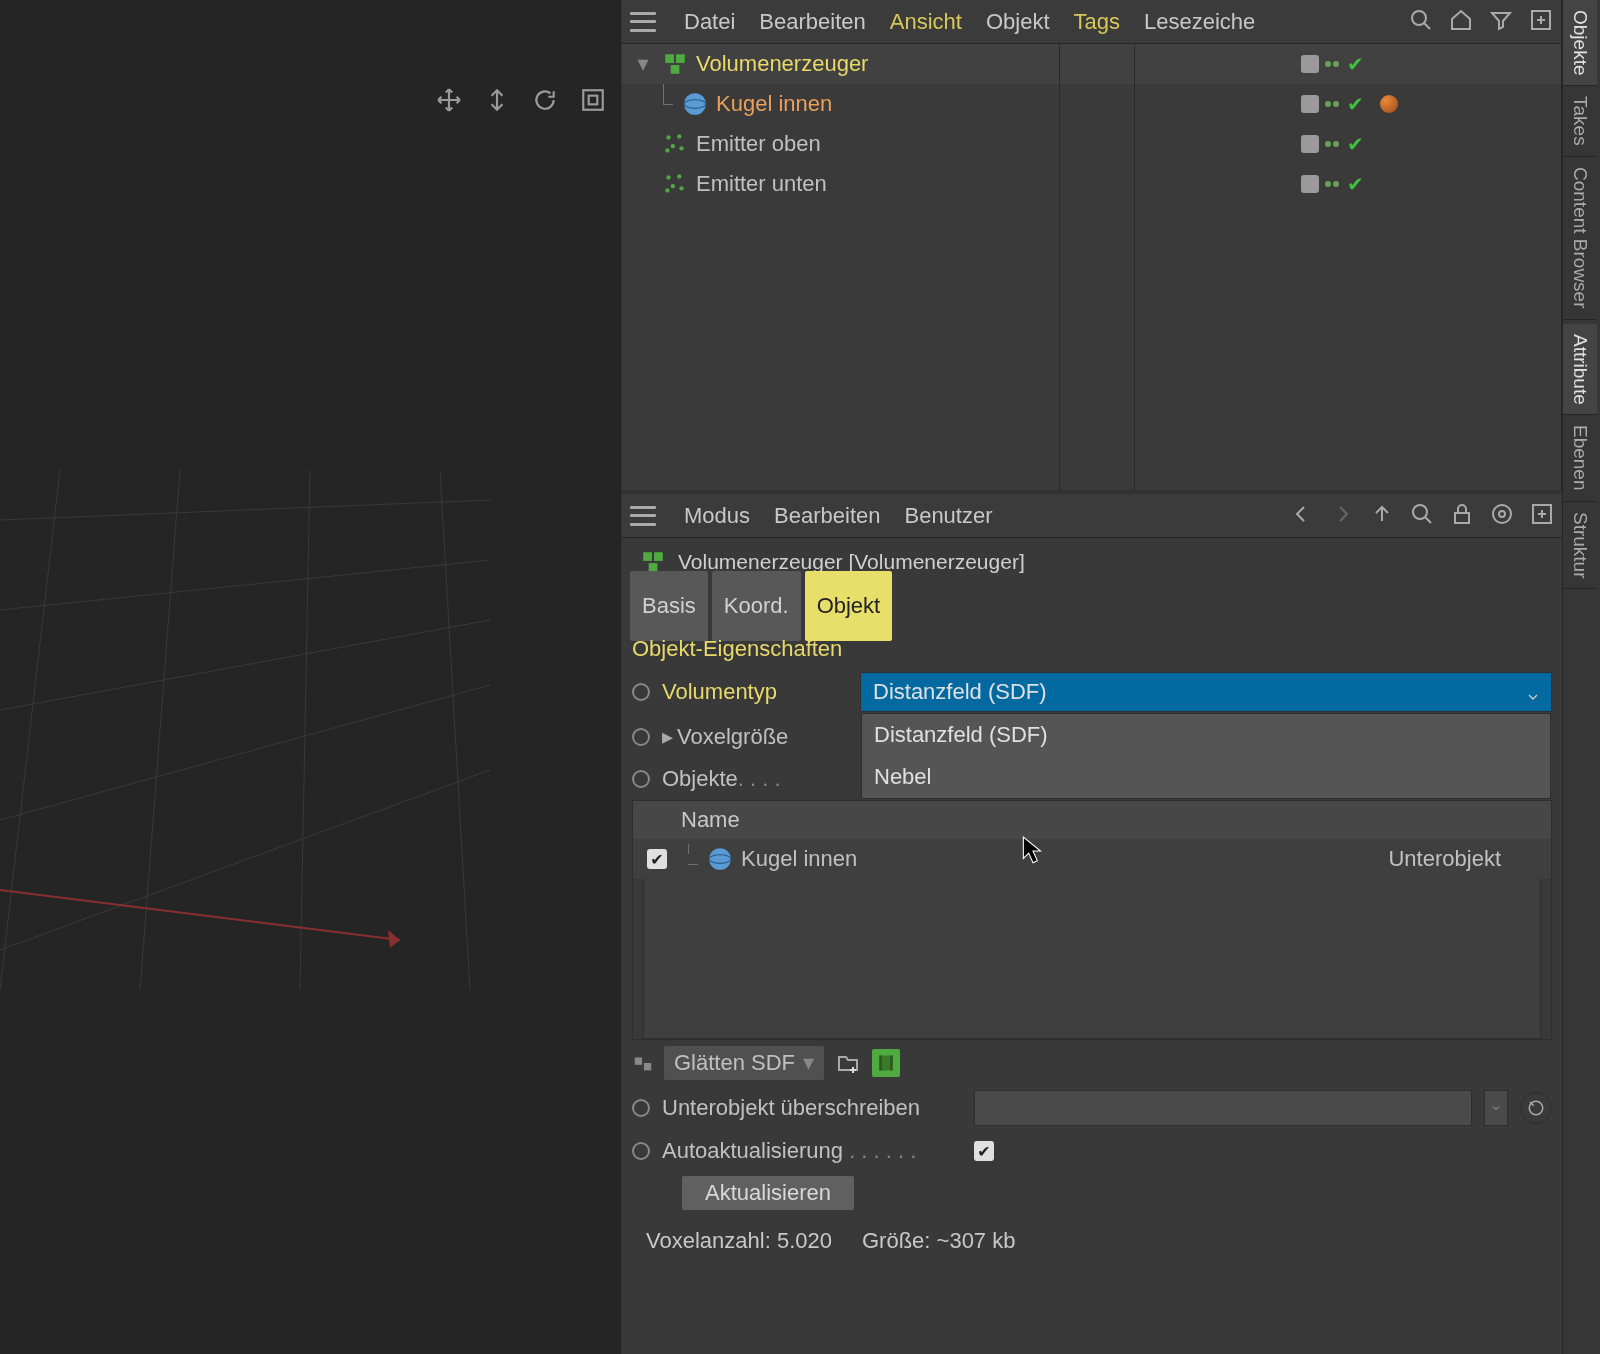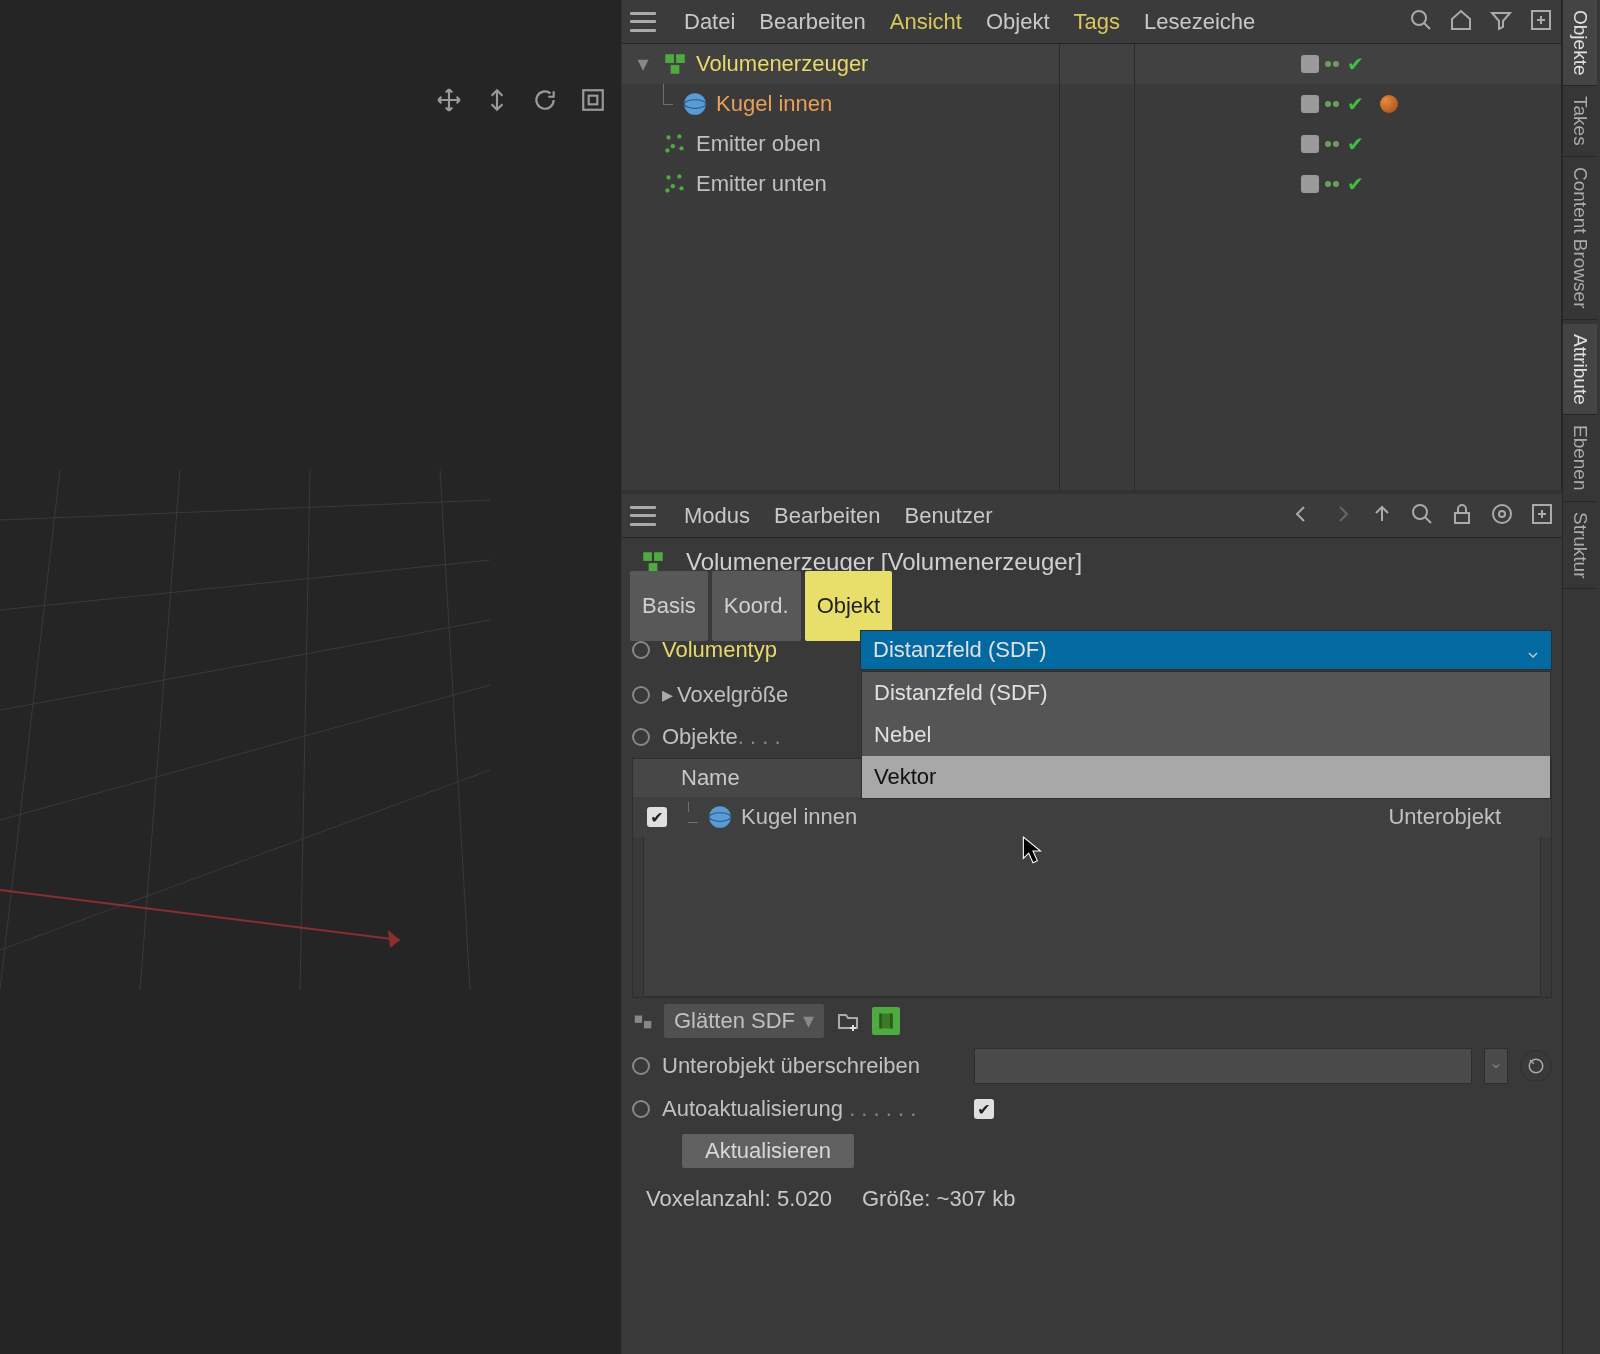--- a/index.html
+++ b/index.html
@@ -53,21 +53,21 @@
 
   
   .tree-col-sep { position:absolute; left:437px; top:0; bottom:0; width:1px; background:#2a2a2a; }
   .tree-col-sep2 { position:absolute; left:512px; top:0; bottom:0; width:1px; background:#2a2a2a; }
 
   
   .attr-panel { position:absolute; left:622px; top:494px; width:940px; height:860px; background:#393939; }
   .attr-panel .panel-menubar { background:#3b3b3b; }
   .attr-nav-icons { margin-left:auto; display:flex; gap:16px; }
 
-  .attr-header { height:48px; display:flex; align-items:center; padding:0 10px; gap:12px; font-size:24px; color:#d0d0d0; }
+  .attr-header { height:48px; display:flex; align-items:center; padding:0 10px; gap:4px; font-size:21px; color:#d0d0d0; }
   .attr-tabs { display:flex; gap:4px; padding:0 8px; height:40px; align-items:center; }
   .attr-tab { padding:22px 12px; font-size:22px; background:#585858; color:#d0d0d0; border-radius:2px; cursor:pointer; }
   .attr-tab.active { background:#e8de6a; color:#222; }
 
   .section-title { font-size:22px; color:#e8d96a; padding:10px 10px 6px; }
 
   .prop-row { display:flex; align-items:center; padding:4px 10px; gap:12px; min-height:42px; font-size:22px; }
   .prop-radio { width:18px; height:18px; border:2px solid #888; border-radius:50%; flex:none; }
   .prop-label { width:186px; flex:none; }
   .prop-label.hl { color:#e8d96a; }
@@ -324,33 +324,33 @@
     </span>
     <span>Volumenerzeuger [Volumenerzeuger]</span>
   </div>
 
   <div class="attr-tabs">
     <span class="attr-tab">Basis</span>
     <span class="attr-tab">Koord.</span>
     <span class="attr-tab active">Objekt</span>
   </div>
 
+  <div class="section-title">Objekt-Eigenschaften</div>
 
   <div class="prop-row">
     <span class="prop-radio"></span>
     <span class="prop-label hl">Volumentyp</span>
     <div class="dropdown">
       <span>Distanzfeld (SDF)</span>
       <span class="chev"><svg viewBox="0 0 24 24">
             <path d="M6 9l6 6 6-6"></path>
           </svg></span>
       <div class="dd-list">
         <div class="dd-item">Distanzfeld (SDF)</div>
         <div class="dd-item">Nebel</div>
-        <div class="dd-item hover">Vektor</div>
       </div>
     </div>
   </div>
 
   <div class="prop-row">
     <span class="prop-radio"></span>
     <span class="prop-label"><span class="tri">▸</span><span>Voxelgröße</span></span>
   </div>
 
   <div class="prop-row">

